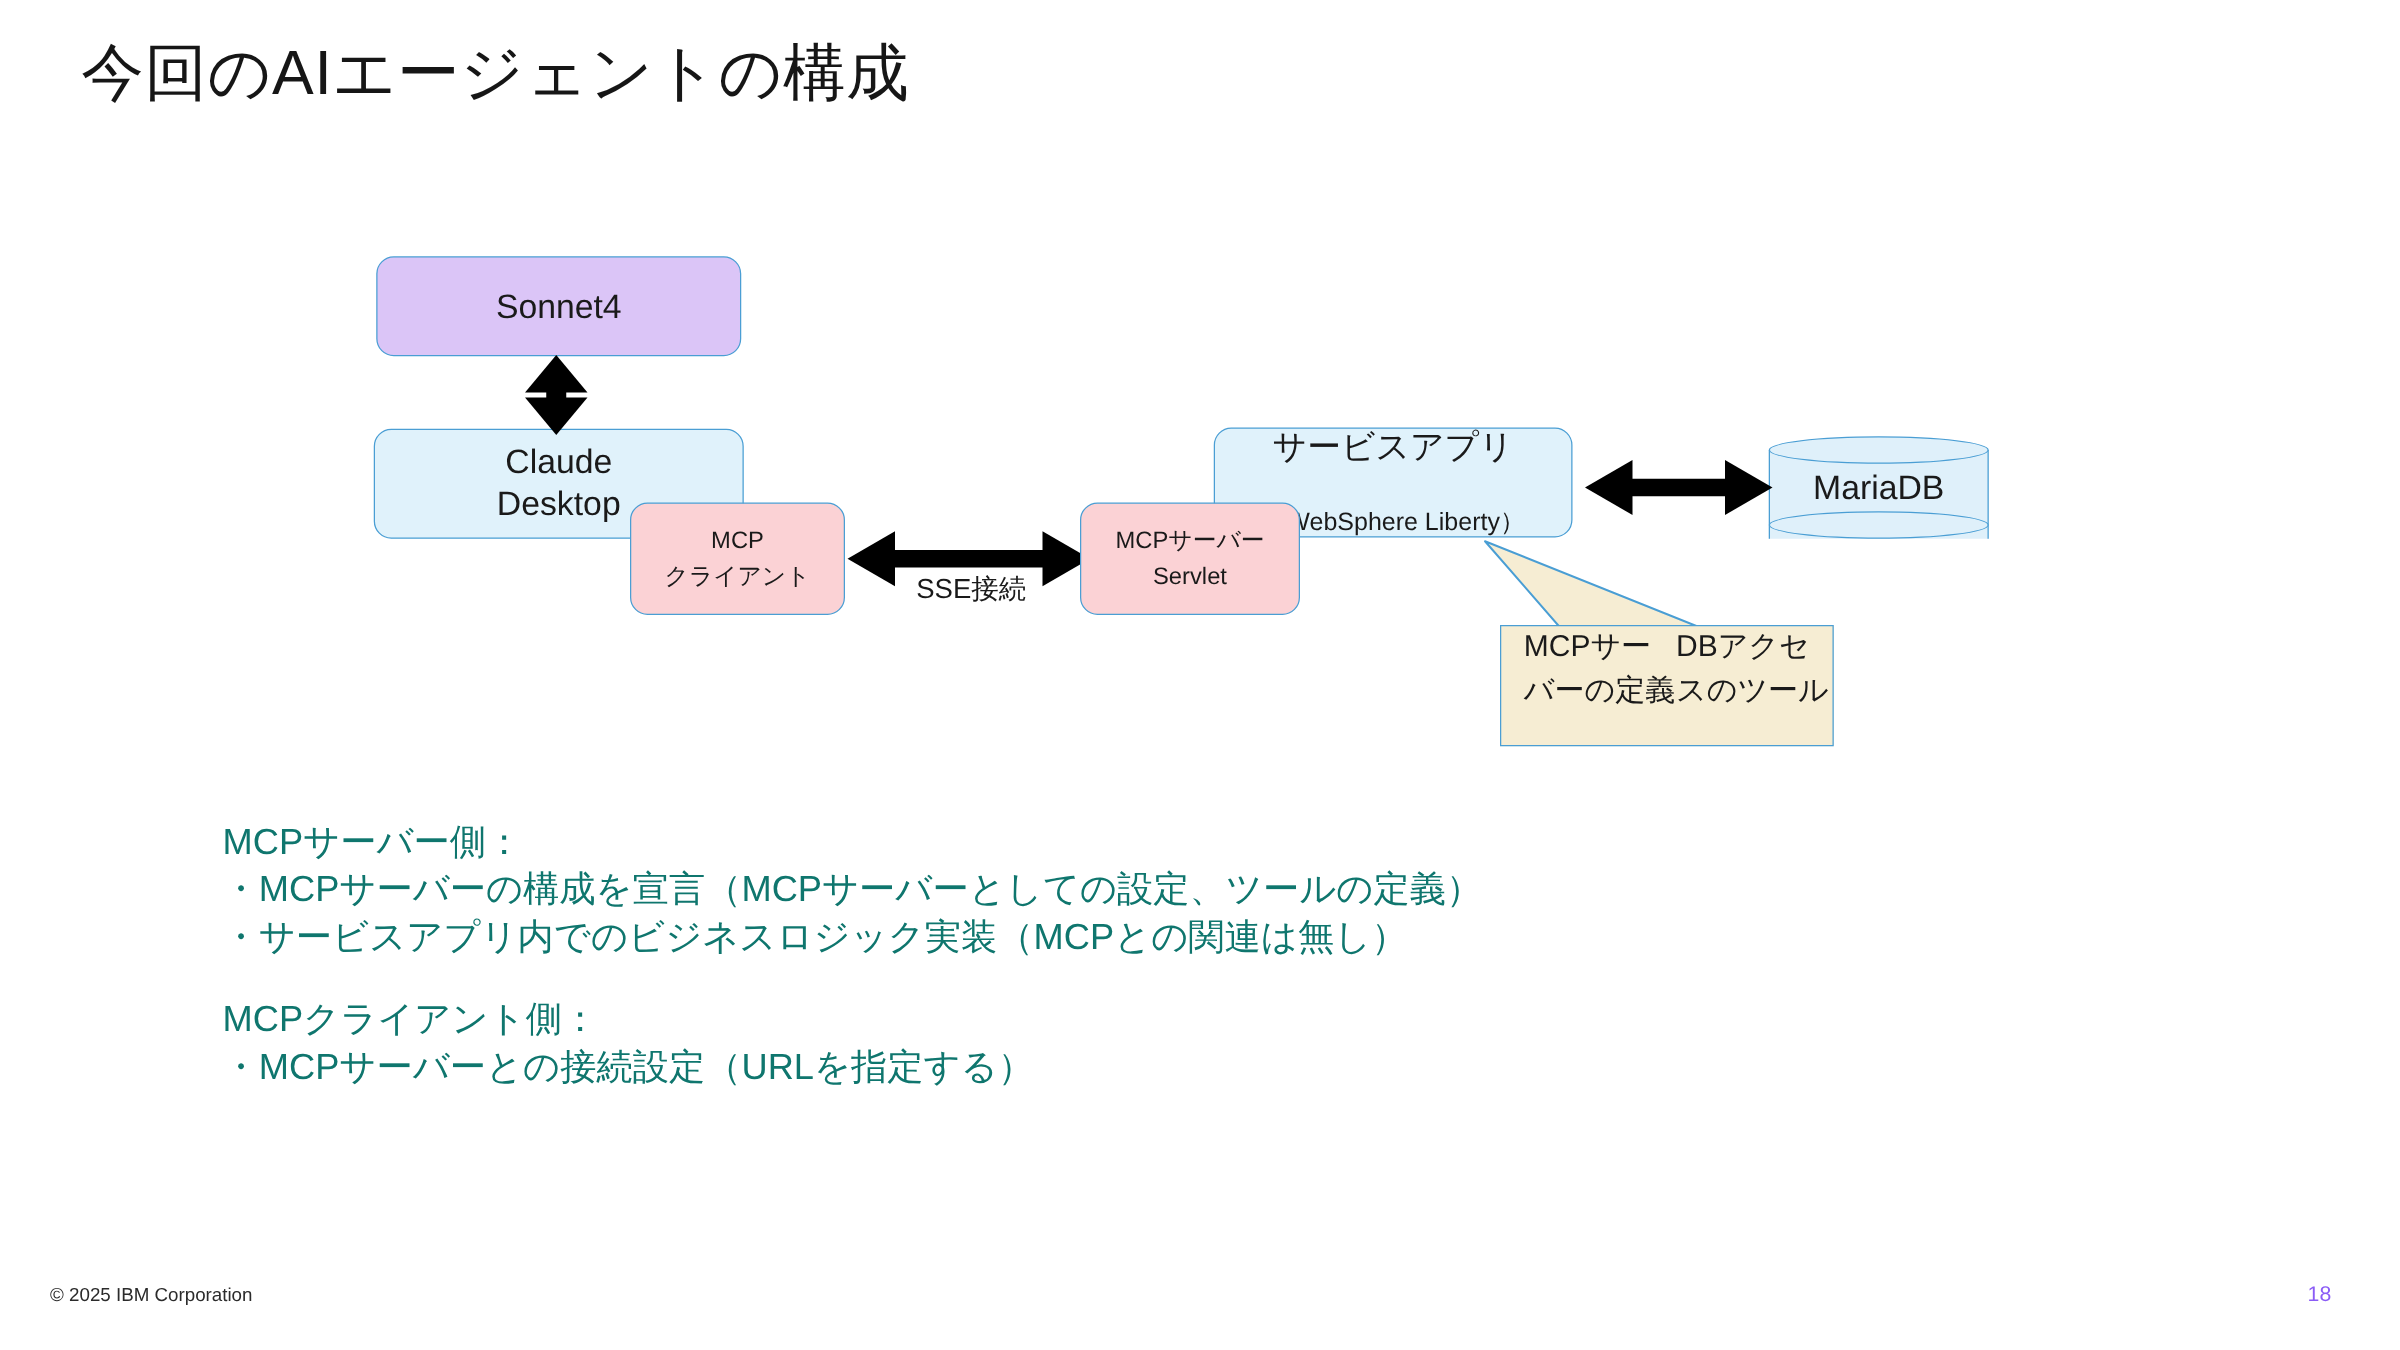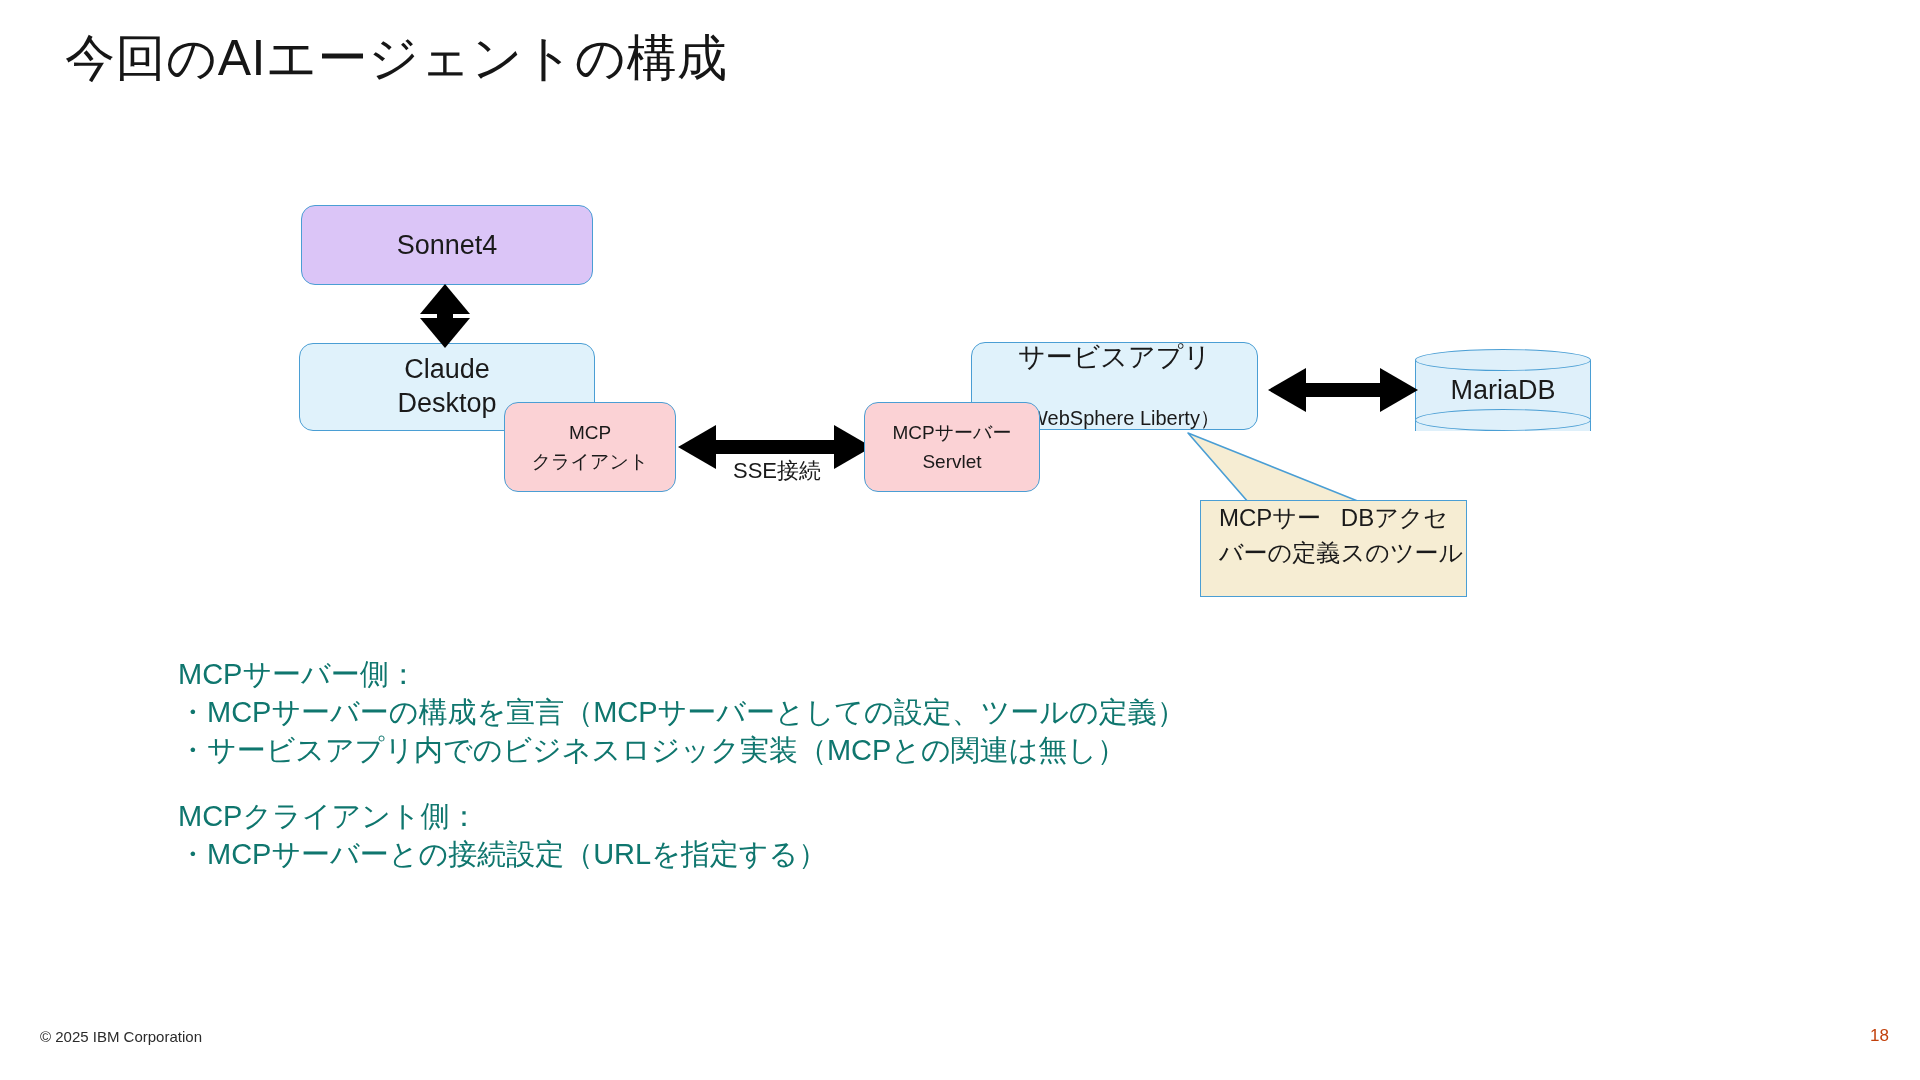--- a/index.html
+++ b/index.html
@@ -244,24 +244,24 @@
   
   .footer-copyright {
     position: absolute;
     left: 40px;
     top: 1028px;
     font-size: 15px;
     color: #2b2b2b;
   }
   .footer-pagenum {
     position: absolute;
-    right: 31px;
+    right: 55px;
     top: 1026px;
     font-size: 17px;
-    color: #c2410c;
+    color: #8b5cf6;
   }
 </style>
 </head>
 <body>
 
 <div id="slide">
 
   <div class="slide-title">今回のAIエージェントの構成</div>
 
   <div class="diagram">

